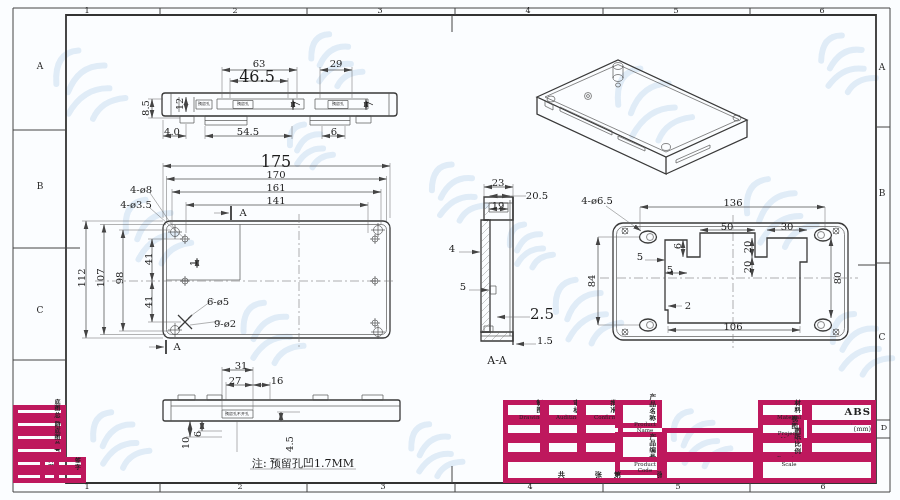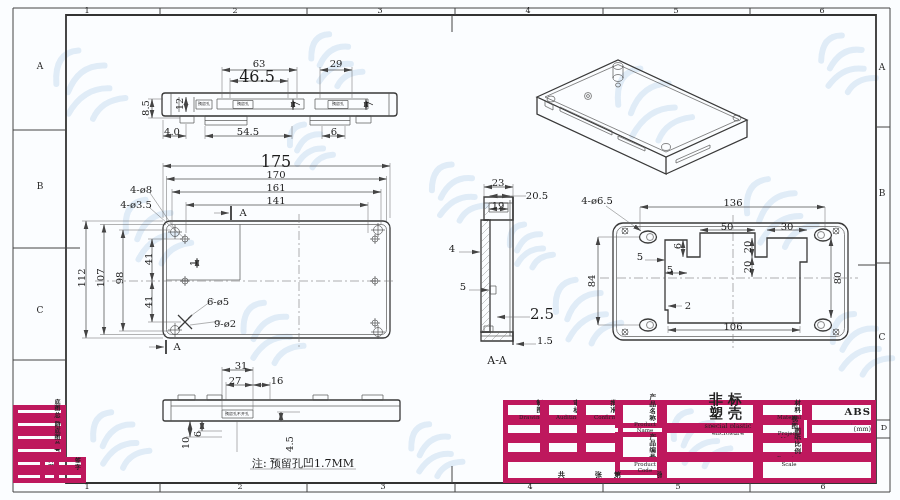--- a/index.html
+++ b/index.html
@@ -476,24 +476,20 @@
     <div class="cell" style="left:37px;top:38px;width:37px;height:19px"></div>
     <div class="cell" style="left:74px;top:38px;width:38px;height:19px"></div>
     <div class="cell" style="left:112px;top:0;width:47px;height:28px">
       <span class="cn">产品名称</span>
       <span class="en">Product Name</span>
     </div>
     <div class="cell" style="left:112px;top:32px;width:47px;height:43px">
       <span class="cn">产品编号</span>
       <span class="en">Product Code</span>
     </div>
-    <div class="cell" style="left:159px;top:0;width:96px;height:28px">
-      <span class="bigcn">非标塑壳</span>
-      <span class="subt">special plastic enclosure</span>
-    </div>
     <div class="cell" style="left:159px;top:28px;width:96px;height:29px"></div>
     <div class="cell" style="left:255px;top:0;width:49px;height:20px">
       <span class="cn">材料</span>
       <span class="en">Material</span>
     </div>
     <div class="cell" style="left:304px;top:0;width:69px;height:25px">
       <span class="val">ABS</span>
     </div>
     <div class="cell" style="left:255px;top:20px;width:34px;height:18px">
       <span class="cn">视图</span>

